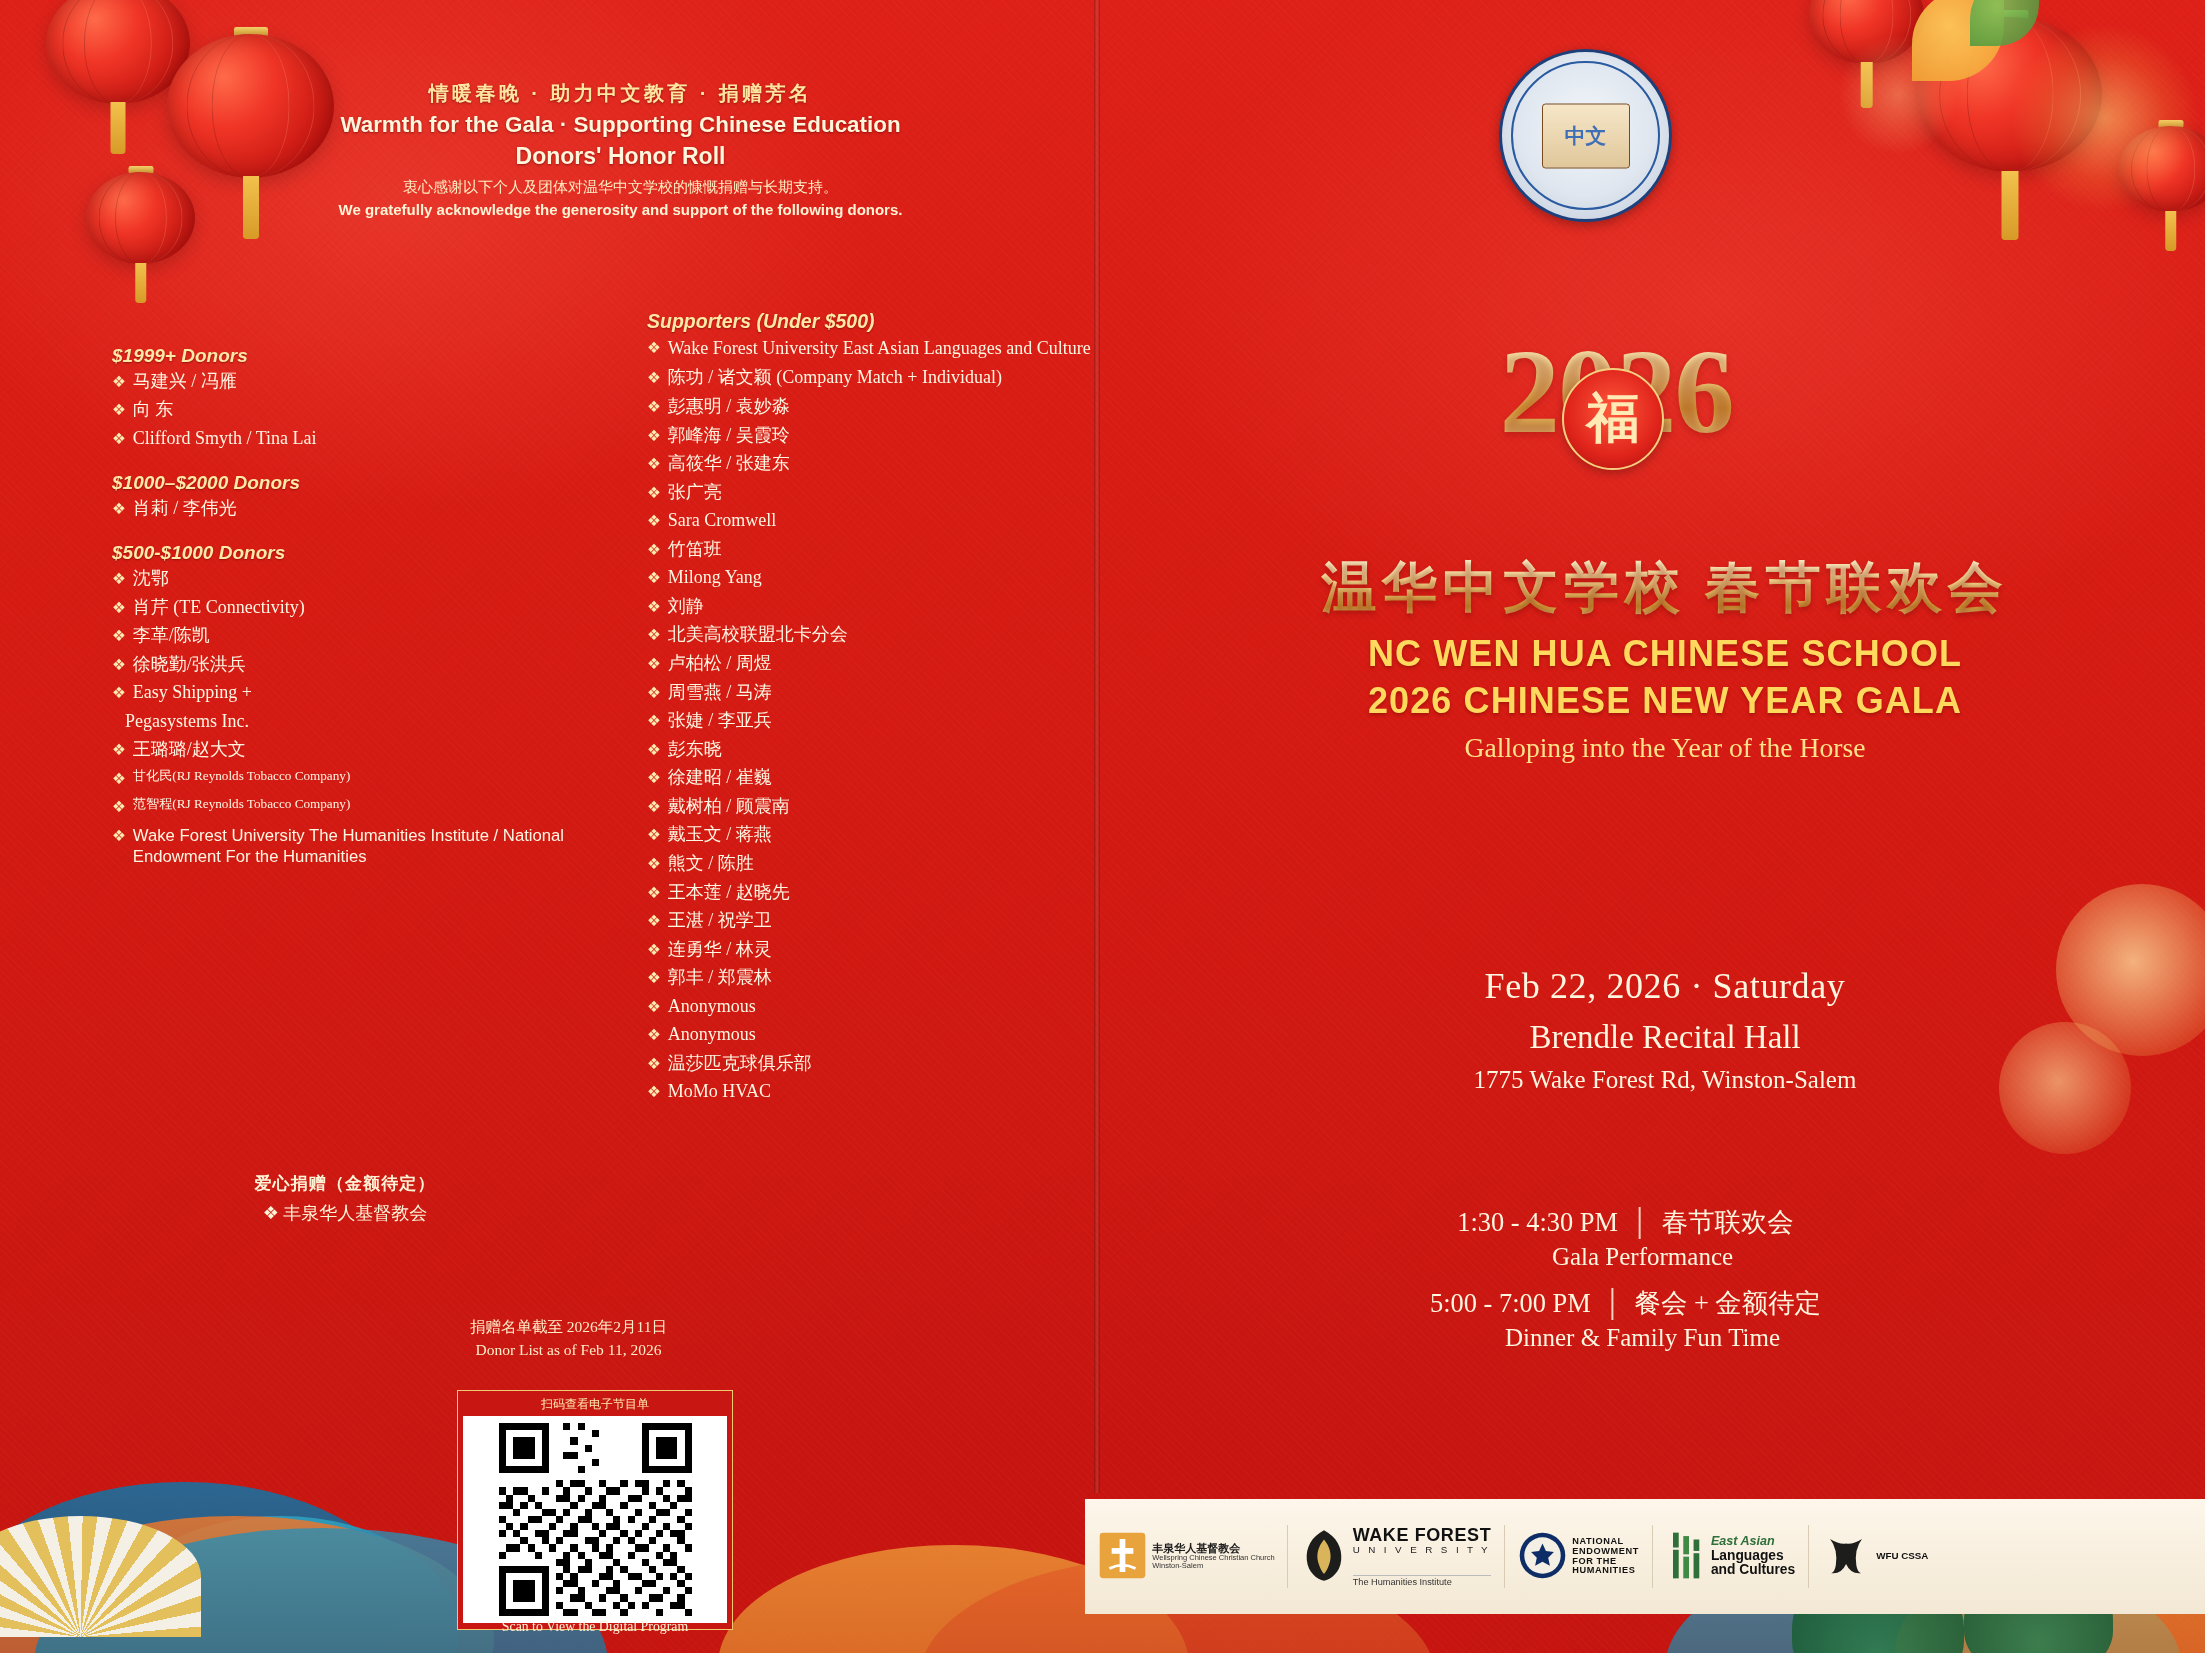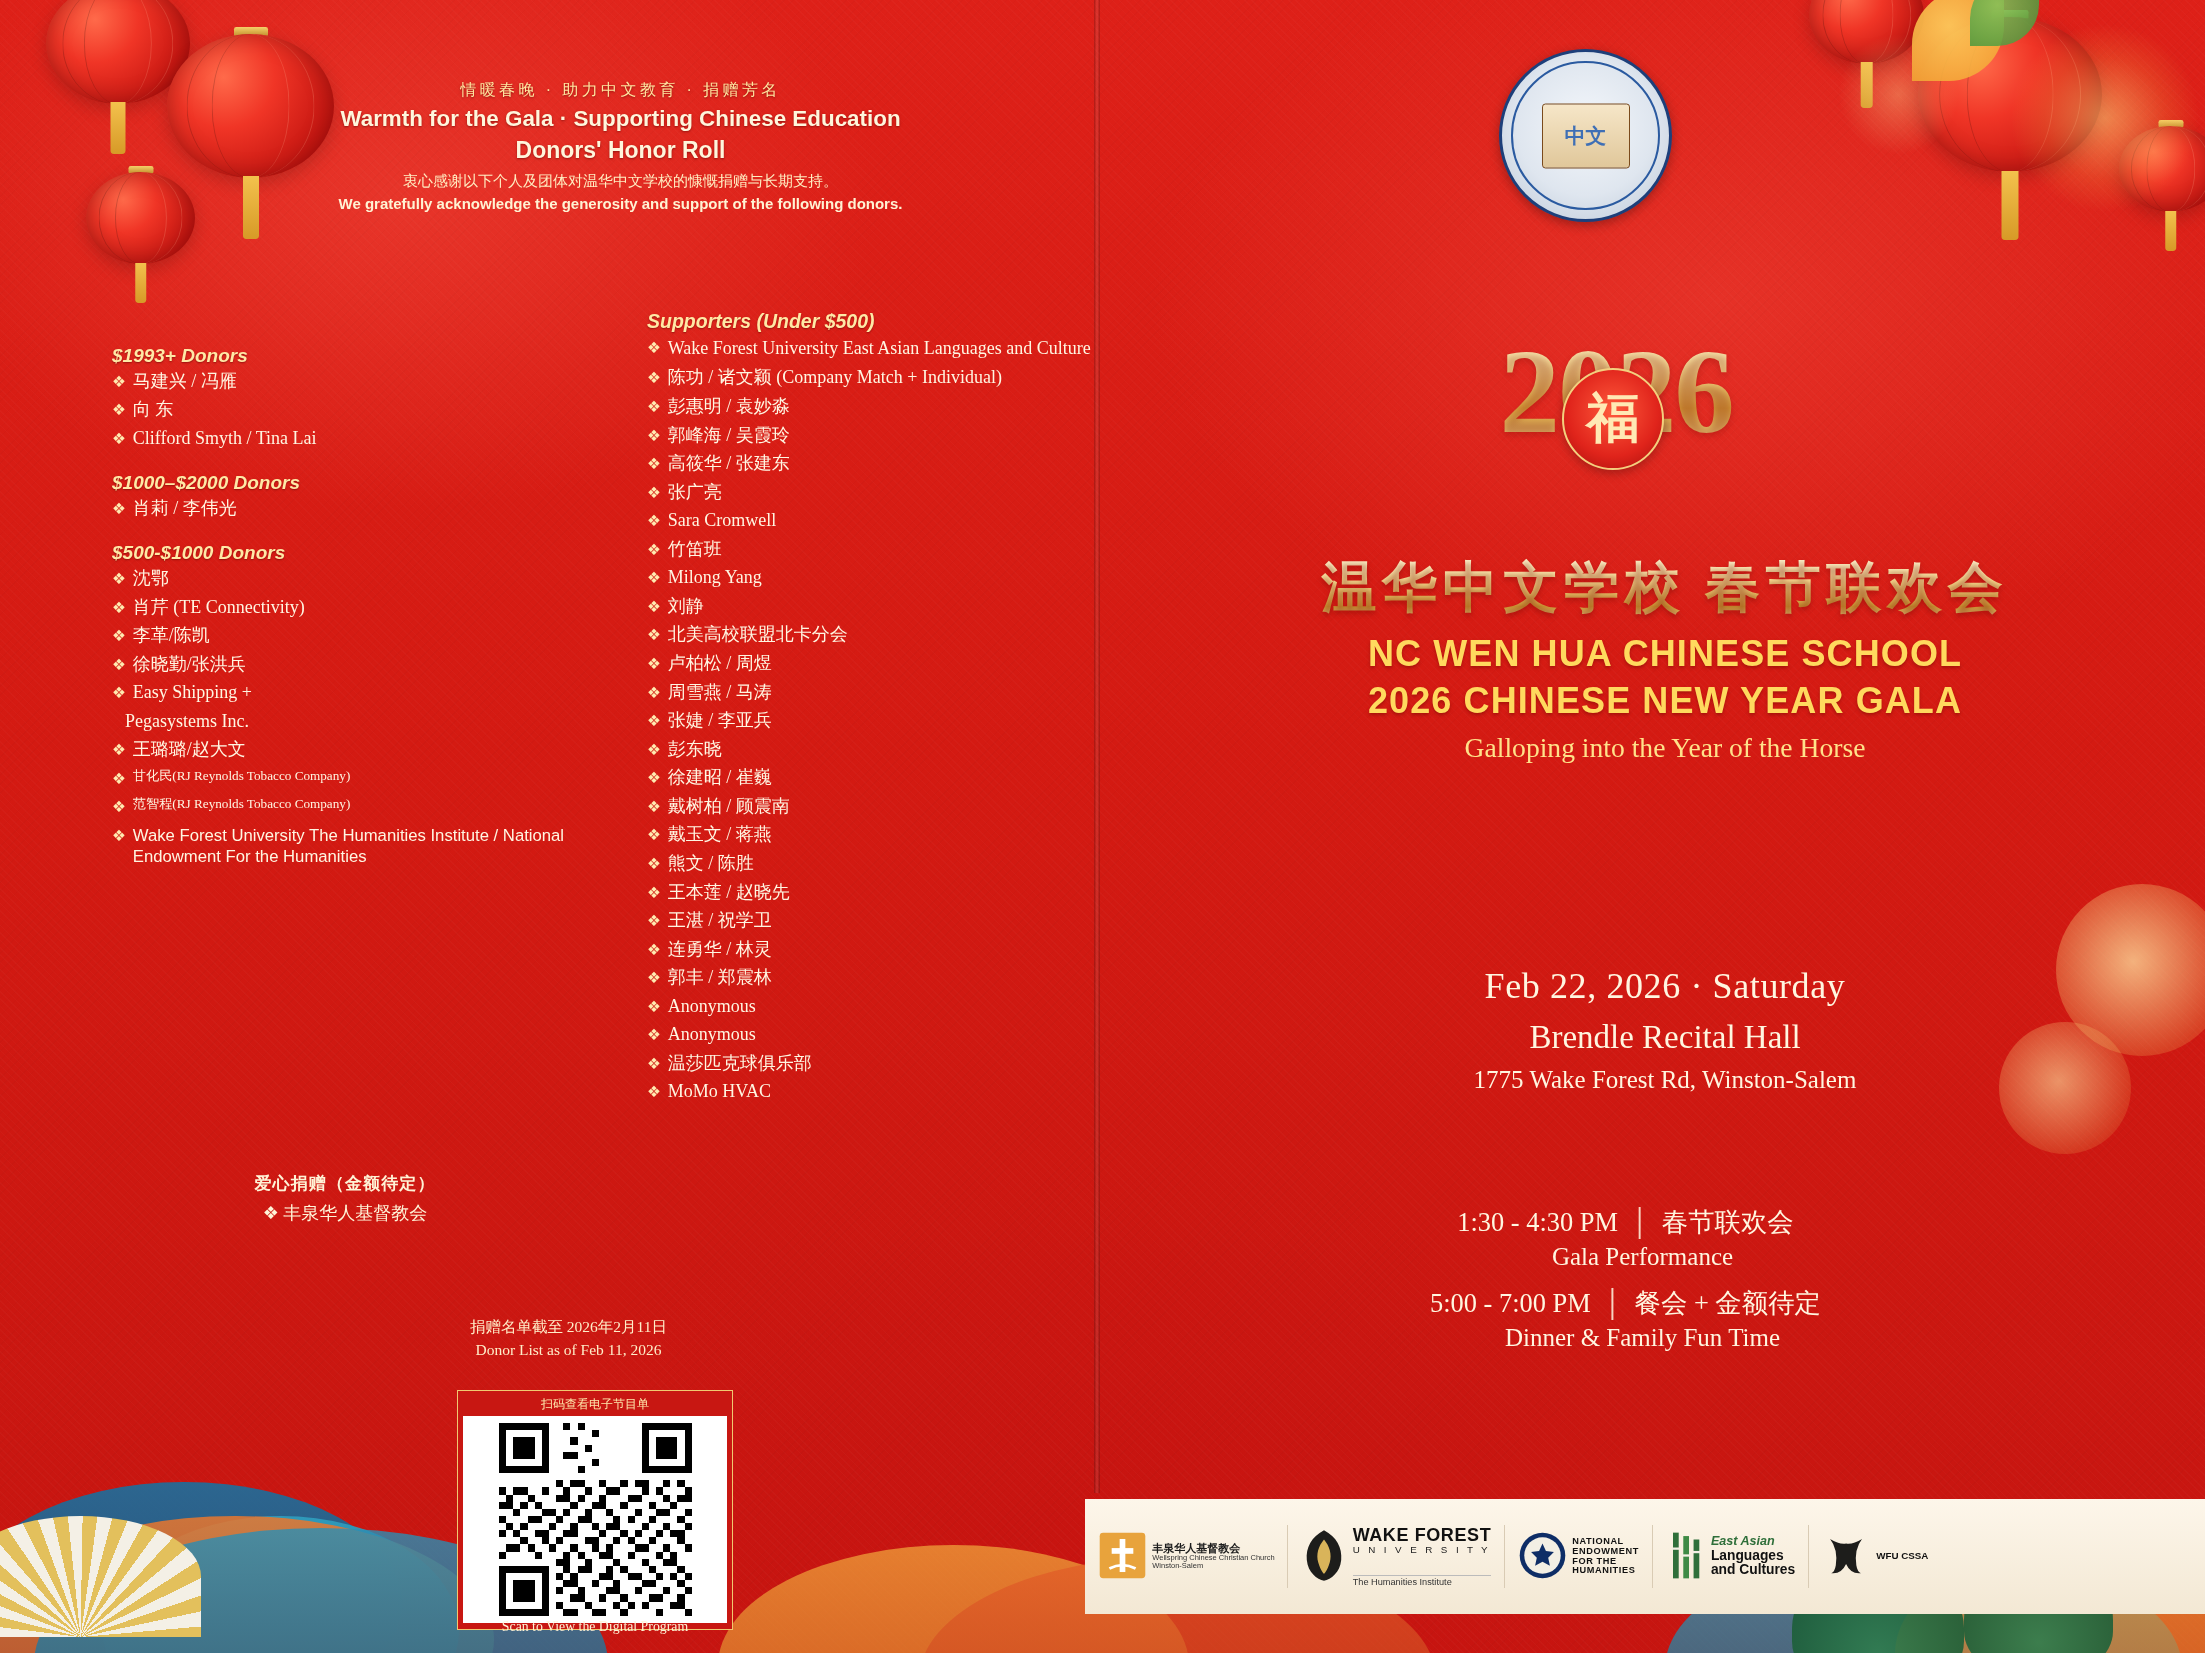--- a/index.html
+++ b/index.html
@@ -51,21 +51,21 @@
     background:linear-gradient(180deg,#f3c14d,#d79a27);border-radius:0 0 3.4px 3.4px;
   }
   
   .burst{position:absolute;border-radius:50%;}
   .petal{position:absolute;border-radius:60% 0 60% 0;}
   
   .cloudband{position:absolute;left:0;bottom:0;width:100%;height:322px;pointer-events:none;}
   .cl{position:absolute;border-radius:50%;}
   
   .headline{position:absolute;left:247px;top:80px;width:747px;text-align:center;color:#ffe9a8;}
-  .headline .cn1{font-size:16px;letter-spacing:3.4px;font-weight:normal;color:#ffe6a0;text-shadow:0 1.1px 2.3px rgba(90,0,0,.55);}
+  .headline .cn1{font-size:20px;letter-spacing:3.4px;font-weight:bold;color:#ffe6a0;text-shadow:0 1.1px 2.3px rgba(90,0,0,.55);}
   .headline .en1{font-size:22.4px;font-weight:bold;color:#fff6dc;margin-top:5.2px;text-shadow:0 1.1px 2.3px rgba(90,0,0,.55);}
   .headline .en2{font-size:23px;font-weight:bold;color:#fff6dc;margin-top:5.2px;text-shadow:0 1.1px 2.3px rgba(90,0,0,.55);}
   .headline .cn2{font-size:15px;color:#ffeec2;margin-top:8px;}
   .headline .en3{font-size:15px;font-weight:bold;color:#fff3d4;margin-top:3.4px;}
 
   .col{position:absolute;color:#fff4d8;}
   .tier{font-size:19px;font-style:italic;font-weight:bold;color:#ffe9a6;margin:0 0 4.6px 0;text-shadow:0 1.1px 1.7px rgba(90,0,0,.5);}
   .entry{font-size:18px;line-height:1.06;margin:0 0 9.2px 0;display:flex;gap:6.9px;align-items:flex-start;color:#fff6e2;font-family:"Liberation Serif",serif;}
   .entry .bullet{color:#ffeab0;font-size:15.5px;line-height:1.25;flex:0 0 auto;}
   .entry .txt{flex:1 1 auto;}
@@ -203,21 +203,21 @@
   <div class="headline">
     <div class="cn1">情暖春晚 · 助力中文教育 · 捐赠芳名</div>
     <div class="en1">Warmth for the Gala · Supporting Chinese Education</div>
     <div class="en2">Donors' Honor Roll</div>
     <div class="cn2">衷心感谢以下个人及团体对温华中文学校的慷慨捐赠与长期支持。</div>
     <div class="en3">We gratefully acknowledge the generosity and support of the following donors.</div>
   </div>
 
   <div class="col" style="left:112px;top:345px;width:517px;">
     <div>
-      <div class="tier">$1993+ Donors</div>
+      <div class="tier">$1999+ Donors</div>
       <div class="entry">
           <span class="bullet">❖</span>
           <span class="txt">马建兴 / 冯雁</span>
         </div>
       <div class="entry">
           <span class="bullet">❖</span>
           <span class="txt">向 东</span>
         </div>
       <div class="entry">
           <span class="bullet">❖</span>

